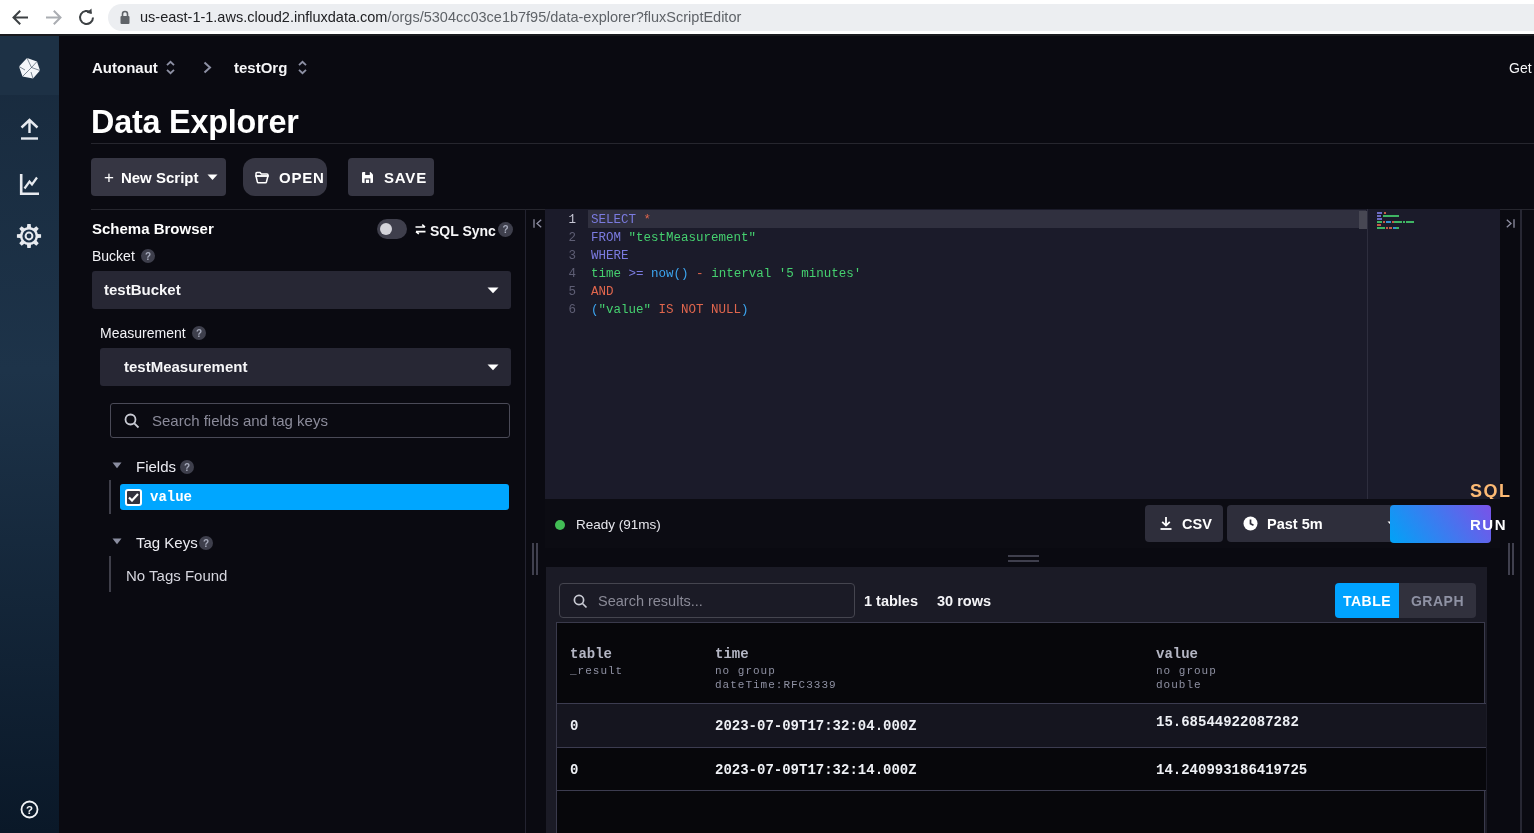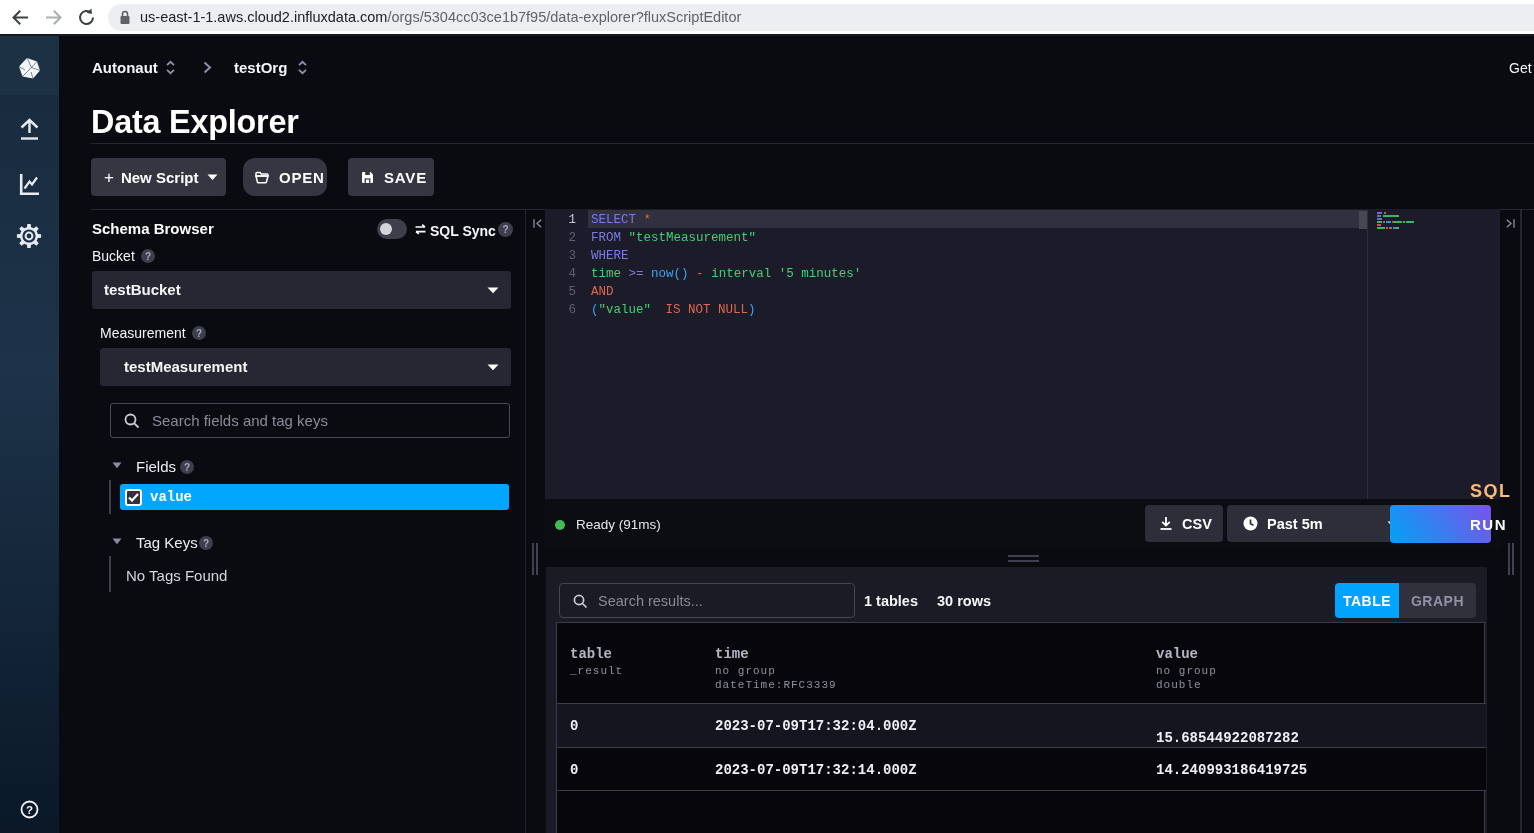--- a/index.html
+++ b/index.html
@@ -179,21 +179,21 @@
 </svg>
 
 <div class="abs" style="left:545px;top:209px;width:955px;height:290px;background:#1b1b2a;"></div>
 <div class="abs" style="left:588px;top:210px;width:778px;height:18px;background:#30303f;"></div>
 <div class="abs mono" style="left:545px;top:211px;width:31px;text-align:right;font-size:12.5px;line-height:18px;color:#5e5e74;"><span style="color:#c6c6d4;">1</span><br>2<br>3<br>4<br>5<br>6</div>
 <div class="abs mono" style="left:591px;top:211px;font-size:12.5px;line-height:18px;white-space:pre;color:#e8e8f0;"><span style="color:#7b7be0;">SELECT</span> <span style="color:#e0664d;">*</span>
 <span style="color:#7b7be0;">FROM</span> <span style="color:#45d06f;">"testMeasurement"</span>
 <span style="color:#7b7be0;">WHERE</span>
 <span style="color:#45d06f;">time</span> <span style="color:#7b7be0;">&gt;=</span> <span style="color:#3ca5f0;">now()</span> <span style="color:#e0664d;">-</span> <span style="color:#45d06f;">interval</span> <span style="color:#45d06f;">'5 minutes'</span>
 <span style="color:#e0664d;">AND</span>
-<span style="color:#3ca5f0;">(</span><span style="color:#45d06f;">"value"</span> <span style="color:#e0664d;margin-left:7px;">IS NOT NULL</span><span style="color:#3ca5f0;">)</span></div>
+<span style="color:#3ca5f0;">(</span><span style="color:#45d06f;">"value"</span> <span style="color:#e0664d;">IS NOT NULL</span><span style="color:#3ca5f0;">)</span></div>
 <div class="abs" style="left:1359px;top:211px;width:8px;height:18px;background:#474753;"></div>
 <div class="abs" style="left:1367px;top:209px;width:1px;height:290px;background:#2e2e3e;"></div>
 
 <div class="abs" style="left:1377px;top:212px;width:5px;height:2px;background:#7b7be0;opacity:0.85;"></div>
 <div class="abs" style="left:1384px;top:212px;width:2px;height:2px;background:#e0664d;opacity:0.85;"></div>
 <div class="abs" style="left:1377px;top:215px;width:4px;height:2px;background:#7b7be0;opacity:0.85;"></div>
 <div class="abs" style="left:1383px;top:215px;width:16px;height:2px;background:#45d06f;opacity:0.85;"></div>
 <div class="abs" style="left:1377px;top:218px;width:5px;height:2px;background:#7b7be0;opacity:0.85;"></div>
 <div class="abs" style="left:1377px;top:221px;width:5px;height:2px;background:#45d06f;opacity:0.85;"></div>
 <div class="abs" style="left:1383px;top:221px;width:2px;height:2px;background:#e0664d;opacity:0.85;"></div>
@@ -269,20 +269,20 @@
   <div class="abs mono" style="left:13px;top:42px;font-size:11px;color:#8e90a2;letter-spacing:1px;">_result</div>
   <div class="abs mono" style="left:158px;top:23px;font-size:14px;font-weight:bold;color:#b4b6c4;">time</div>
   <div class="abs mono" style="left:158px;top:42px;font-size:11px;color:#8e90a2;letter-spacing:1px;">no group</div>
   <div class="abs mono" style="left:158px;top:56px;font-size:11px;color:#8e90a2;letter-spacing:1px;">dateTime:RFC3339</div>
   <div class="abs mono" style="left:599px;top:23px;font-size:14px;font-weight:bold;color:#b4b6c4;">value</div>
   <div class="abs mono" style="left:599px;top:42px;font-size:11px;color:#8e90a2;letter-spacing:1px;">no group</div>
   <div class="abs mono" style="left:599px;top:56px;font-size:11px;color:#8e90a2;letter-spacing:1px;">double</div>
   <div class="abs" style="left:0;top:80px;width:929px;height:43.5px;background:#15151f;border-top:1.5px solid #3c3c50;">
     <div class="abs mono" style="left:13px;top:14px;font-size:14px;font-weight:bold;color:#eef0f5;">0</div>
     <div class="abs mono" style="left:158px;top:14px;font-size:14px;font-weight:bold;color:#eef0f5;">2023-07-09T17:32:04.000Z</div>
-    <div class="abs mono" style="left:599px;top:26px;font-size:14px;font-weight:bold;color:#eef0f5;">15.68544922087282</div>
+    <div class="abs mono" style="left:599px;top:10px;font-size:14px;font-weight:bold;color:#eef0f5;">15.68544922087282</div>
   </div>
   <div class="abs" style="left:0;top:123.5px;width:929px;height:44px;background:#07070b;border-top:1.5px solid #3c3c50;border-bottom:1.5px solid #3c3c50;">
     <div class="abs mono" style="left:13px;top:14px;font-size:14px;font-weight:bold;color:#eef0f5;">0</div>
     <div class="abs mono" style="left:158px;top:14px;font-size:14px;font-weight:bold;color:#eef0f5;">2023-07-09T17:32:14.000Z</div>
     <div class="abs mono" style="left:599px;top:14px;font-size:14px;font-weight:bold;color:#eef0f5;">14.240993186419725</div>
   </div>
 </div>
 
 </body></html>

